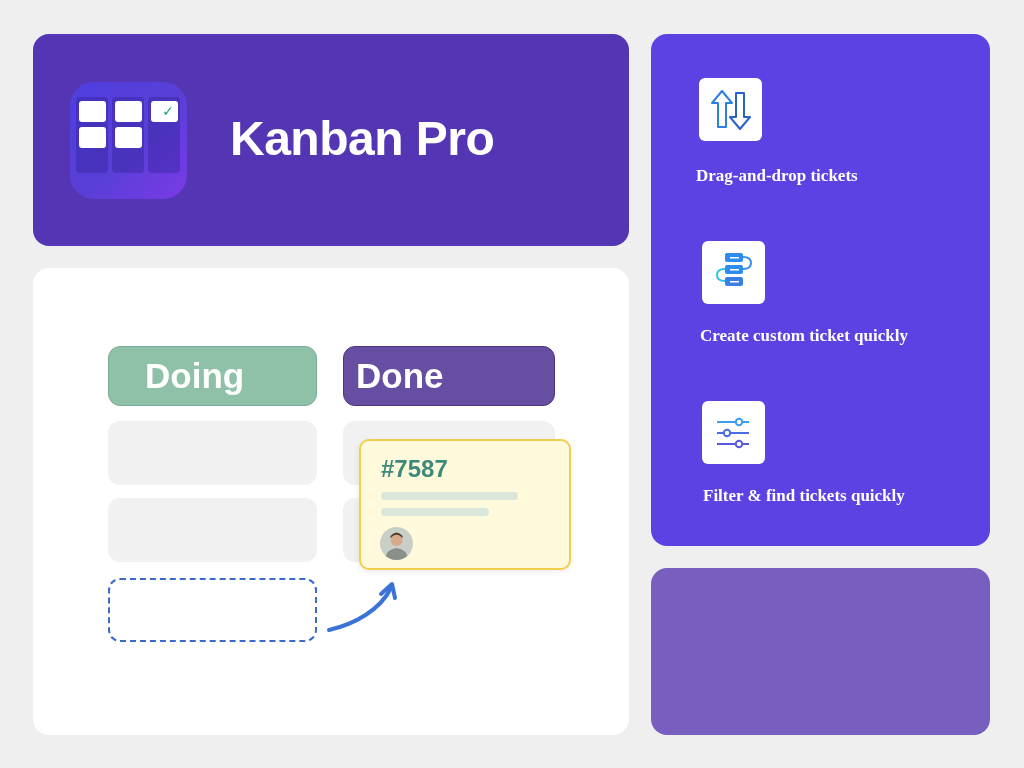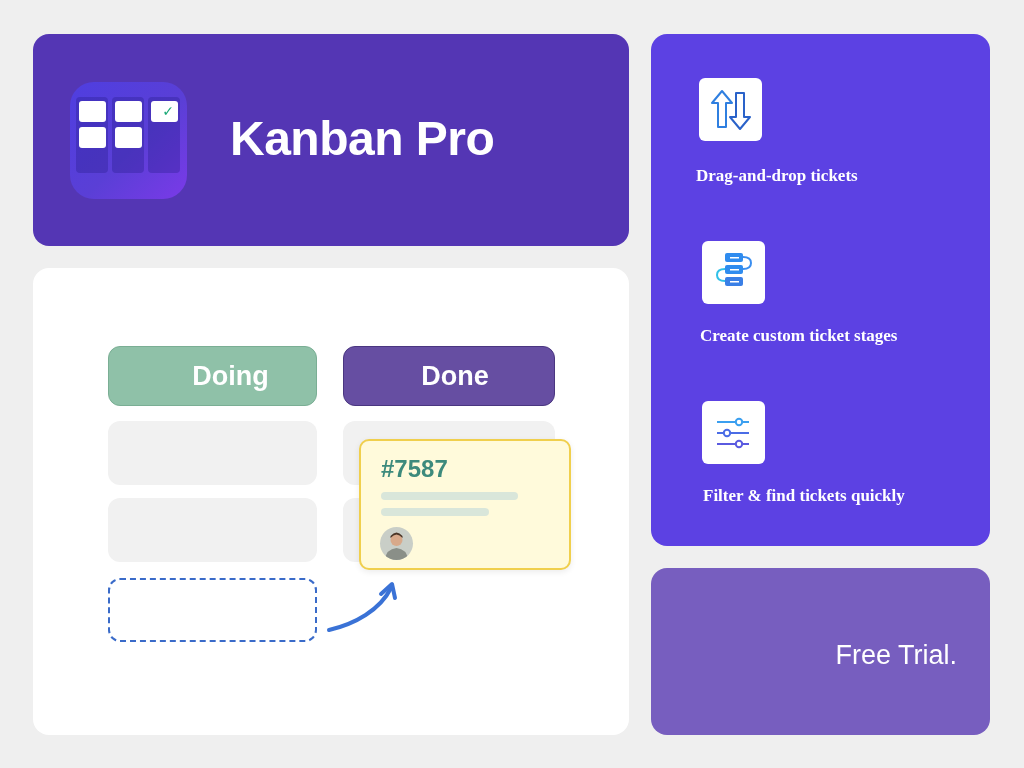--- a/index.html
+++ b/index.html
@@ -13,21 +13,21 @@
   .app-icon { position: absolute; left: 37px; top: 48px; width: 117px; height: 117px; border-radius: 24px;
     background: linear-gradient(135deg, #4f3ee0 0%, #5a3fd6 55%, #7a3ae8 100%); }
   .col { position: absolute; top: 15px; width: 32px; height: 76px; background: rgba(40,30,140,0.35); border-radius: 4px; }
   .col.c1 { left: 6px; } .col.c2 { left: 42px; } .col.c3 { left: 78px; }
   .cardlet { position: absolute; width: 27px; height: 21px; background: #fff; border-radius: 3px; }
   .check { position: absolute; right: 4px; top: 1px; color: #1aa876; font-size: 14px; font-weight: bold; line-height: 18px; }
   .title { position: absolute; left: 197px; top: 70px; color: #fff; font-size: 48px; font-weight: bold; letter-spacing: -0.5px; line-height: 70px; }
 
   
   .board { left: 33px; top: 268px; width: 596px; height: 467px; background: #ffffff; }
-  .lane-head { position: absolute; height: 60px; border-radius: 12px; color: #fff; font-weight: bold; font-size: 27px; padding-left: 37px; line-height: 58px; text-align: center; }
+  .lane-head { position: absolute; height: 60px; border-radius: 12px; color: #fff; font-weight: bold; font-size: 35px; padding-left: 37px; line-height: 58px; }
   .lane-doing { left: 75px; top: 78px; width: 209px; background: #8fc1a8; border: 1px solid #7aae94; padding-left: 36px; }
   .lane-done { left: 310px; top: 78px; width: 212px; background: #664ea2; border: 1px solid #4a3680; padding-left: 12px; }
   .slot { position: absolute; border-radius: 12px; background: #f1f1f1; }
   .drop-zone { position: absolute; left: 75px; top: 310px; width: 209px; height: 64px; border: 2px dashed #3a6bc9; border-radius: 12px; }
   .ticket { position: absolute; left: 326px; top: 171px; width: 212px; height: 131px; background: #fffadb; border: 2px solid #f0cf4d; border-radius: 10px; box-shadow: 0 2px 6px rgba(0,0,0,0.08); }
   .ticket-id { position: absolute; left: 20px; top: 14px; font-size: 24px; font-weight: bold; color: #3d8a7c; }
   .ticket-line { position: absolute; left: 20px; height: 8px; background: #d9e6da; border-radius: 4px; }
   .avatar { position: absolute; left: 19px; top: 86px; width: 33px; height: 33px; border-radius: 50%; background: #c9cec7; overflow: hidden; }
   .arrow { position: absolute; left: 292px; top: 310px; }
 
@@ -107,30 +107,29 @@
       <path d="M32 7 Q40 7 40 13 Q40 19 32 19" fill="none" stroke="#3a8ef0" stroke-width="2"></path>
       <path d="M14 19 Q6 19 6 25 Q6 31 14 31" fill="none" stroke="#30c0e8" stroke-width="2"></path>
       <rect x="14" y="3" width="18" height="9" rx="2" fill="#2f8cef"></rect>
       <rect x="14" y="15" width="18" height="9" rx="2" fill="#2f8cef"></rect>
       <rect x="14" y="27" width="18" height="9" rx="2" fill="#3a7fe6"></rect>
       <rect x="19" y="7" width="9" height="1.5" fill="#fff"></rect>
       <rect x="19" y="19" width="9" height="1.5" fill="#fff"></rect>
       <rect x="19" y="31" width="9" height="1.5" fill="#fff"></rect>
     </svg>
   </div>
-  <div class="feat-label" style="left:49px;top:292px;">Create custom ticket stages</div>
+  <div class="feat-label" style="left:49px;top:292px;">Create custom ticket quickly</div>
 
   <div class="feat-icon" style="left:51px;top:367px;">
     <svg width="46" height="46" viewBox="0 0 46 46">
       <line x1="6" y1="12" x2="38" y2="12" stroke="#3a9ff0" stroke-width="2"></line>
       <circle cx="28" cy="12" r="3.2" fill="#fff" stroke="#3a9ff0" stroke-width="2"></circle>
       <line x1="6" y1="23" x2="38" y2="23" stroke="#4a6ce6" stroke-width="2"></line>
       <circle cx="16" cy="23" r="3.2" fill="#fff" stroke="#4a6ce6" stroke-width="2"></circle>
       <line x1="6" y1="34" x2="38" y2="34" stroke="#5a5ae0" stroke-width="2"></line>
       <circle cx="28" cy="34" r="3.2" fill="#fff" stroke="#5a5ae0" stroke-width="2"></circle>
     </svg>
   </div>
   <div class="feat-label" style="left:52px;top:452px;">Filter &amp; find tickets quickly</div>
 </div>
 
 <div class="panel trial">
-  <div class="trial-title">Free Trial.</div>
 </div>
 
 </body></html>

